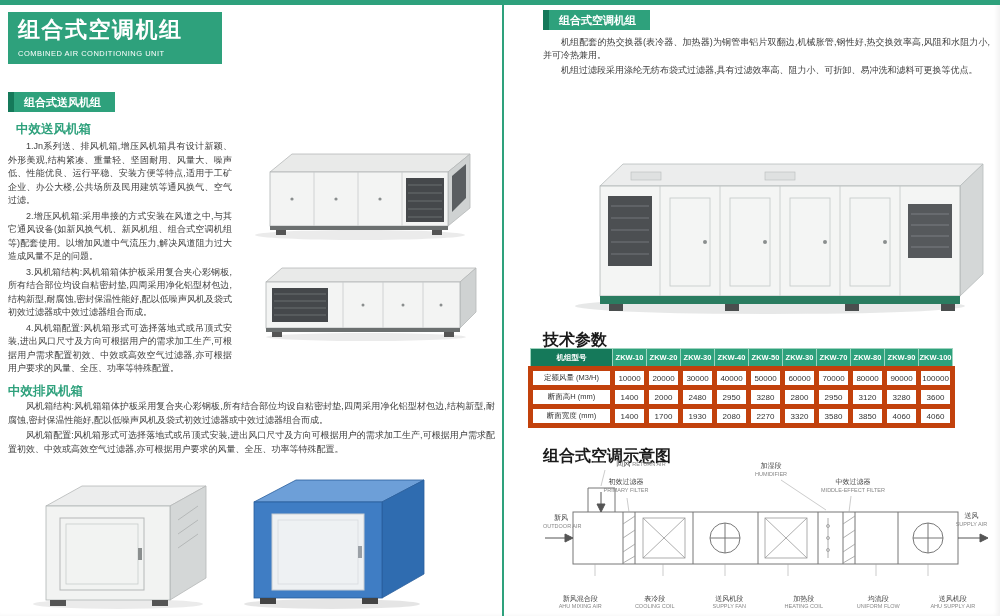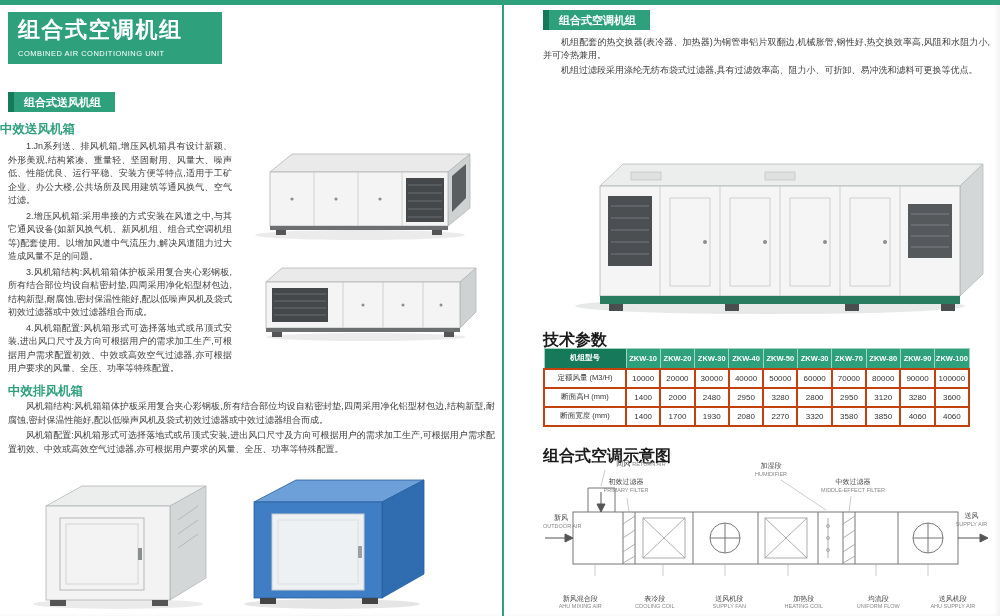--- a/index.html
+++ b/index.html
@@ -31,26 +31,26 @@
   .bodytext { position:absolute; font-size:9px; line-height:1.5; color:#404040; text-align:justify; }
   .bodytext p { text-indent:2em; margin-bottom:2px; }
   .text-narrow { left:8px; top:140px; width:224px; }
   .text-wide-left { left:8px; top:400px; width:487px; }
   .text-right { left:543px; top:36px; width:447px; line-height:1.45; }
 
   .illus { position:absolute; }
   .illus svg { display:block; width:100%; height:100%; }
 
   
-  .tech-table { position:absolute; left:543px; top:348px; width:427px;
+  .tech-table { position:absolute; left:528px; top:348px; width:427px;
                 border-collapse:collapse; text-align:center; color:#333; table-layout:fixed; }
   .tech-table th { background:var(--accent); color:#fff; font-weight:bold; height:20px;
                    border:1px solid #9fd4bf; font-size:7.5px; }
   .tech-table th:first-child { background:var(--accent-dark); }
-  .tech-table td { border:2px solid #c2410c; height:19px; font-size:8px; padding:0 1px;margin-top:31px; }
+  .tech-table td { border:5px solid #c2410c; height:19px; font-size:8px; padding:0 1px;margin-top:31px; }
   .tech-table td.rowlabel { font-size:7.5px; }
 
   
   .diagram { position:absolute; left:543px; top:460px; width:447px; height:152px; }
   .diagram svg { position:absolute; left:0; top:0; }
   .diag-label { position:absolute; text-align:center; line-height:1.25; }
   .diag-label .cn { display:block; font-size:7px; color:#444; white-space:nowrap; }
   .diag-label .en { display:block; font-size:5.5px; color:#888; white-space:nowrap; }
   .lbl-return { left:58px; top:0; width:80px; }
   .lbl-primary { left:38px; top:18px; width:90px; }
@@ -71,21 +71,21 @@
   <div class="top-bar"></div>
   <div class="v-divider"></div>
 
   <div class="header-block">
     <div class="header-title">组合式空调机组</div>
     <div class="header-sub">COMBINED AIR CONDITIONING UNIT</div>
   </div>
 
   <div class="section-label label-left">组合式送风机组</div>
 
-  <div class="green-heading" style="left:0; top:121px;">中效送风机箱</div>
+  <div class="green-heading" style="left:16px; top:121px;">中效送风机箱</div>
 
   <div class="bodytext text-narrow">
       <p>1.Jn系列送、排风机箱,增压风机箱具有设计新颖、外形美观,结构紧凑、重量轻、坚固耐用、风量大、噪声低、性能优良、运行平稳、安装方便等特点,适用于工矿企业、办公大楼,公共场所及民用建筑等通风换气、空气过滤。</p>
       <p>2.增压风机箱:采用串接的方式安装在风道之中,与其它通风设备(如新风换气机、新风机组、组合式空调机组等)配套使用。以增加风道中气流压力,解决风道阻力过大造成风量不足的问题。</p>
       <p>3.风机箱结构:风机箱箱体护板采用复合夹心彩钢板,所有结合部位均设自粘密封垫,四周采用净化铝型材包边,结构新型,耐腐蚀,密封保温性能好,配以低噪声风机及袋式初效过滤器或中效过滤器组合而成。</p>
       <p>4.风机箱配置:风机箱形式可选择落地式或吊顶式安装,进出风口尺寸及方向可根据用户的需求加工生产,可根据用户需求配置初效、中效或高效空气过滤器,亦可根据用户要求的风量、全压、功率等特殊配置。</p>
     </div>
 
   <div class="illus" style="left:232px; top:136px; width:258px; height:108px;">
     <svg viewBox="0 0 258 108">

